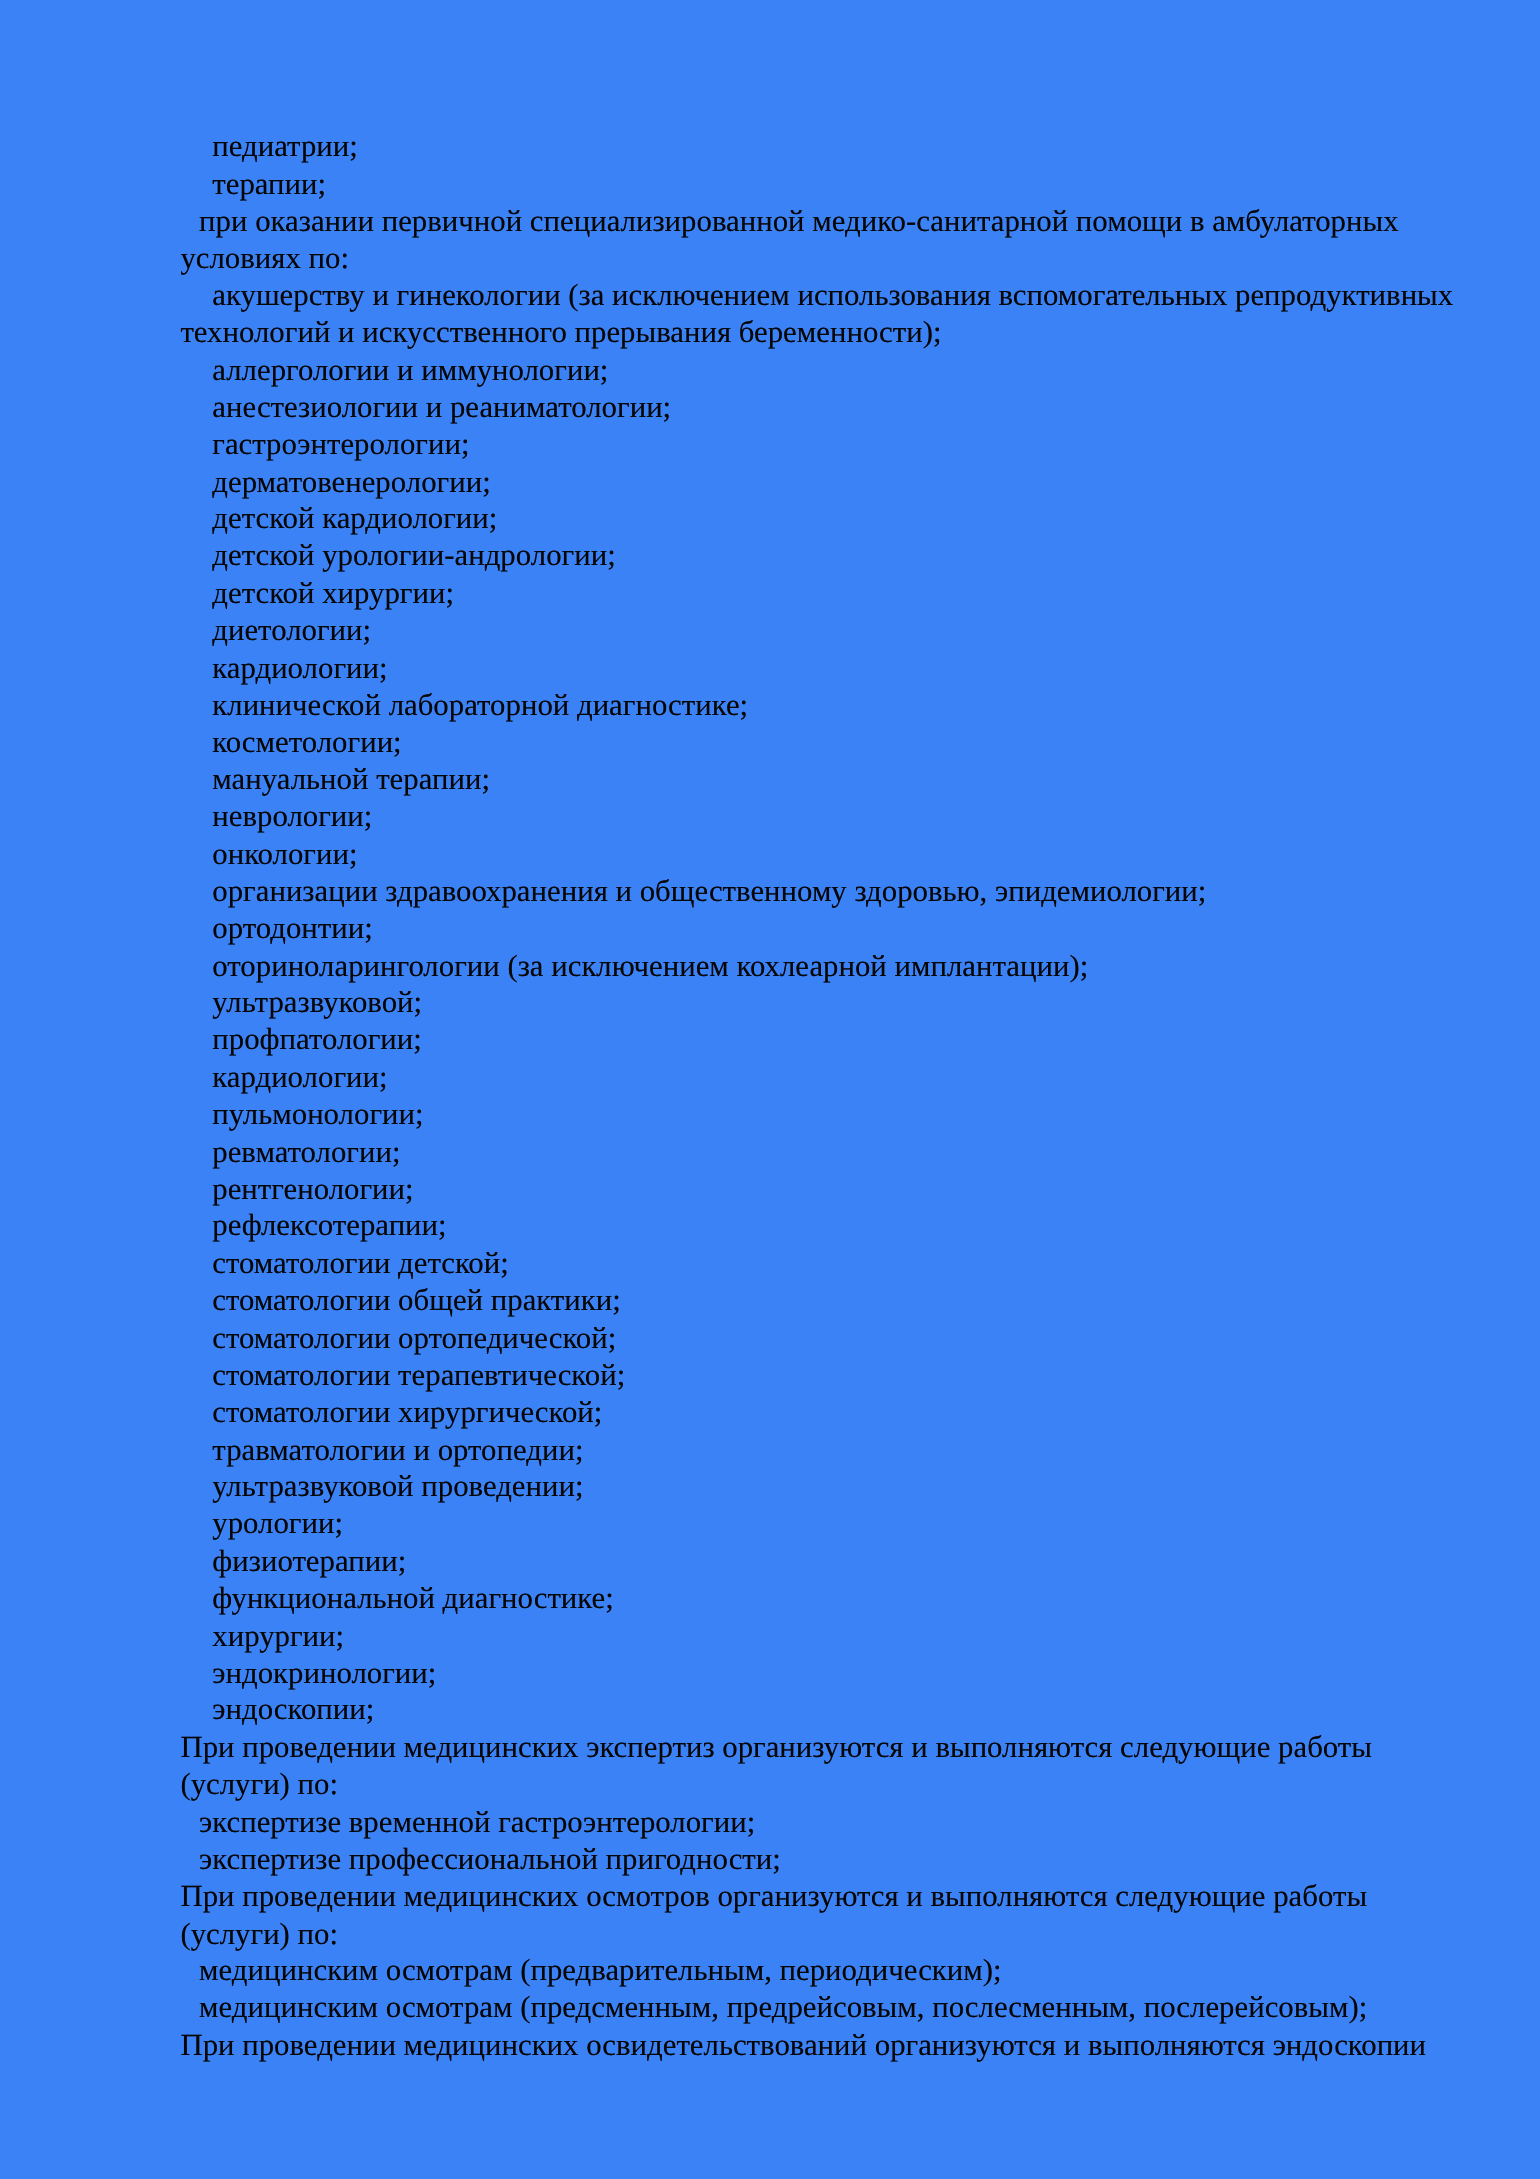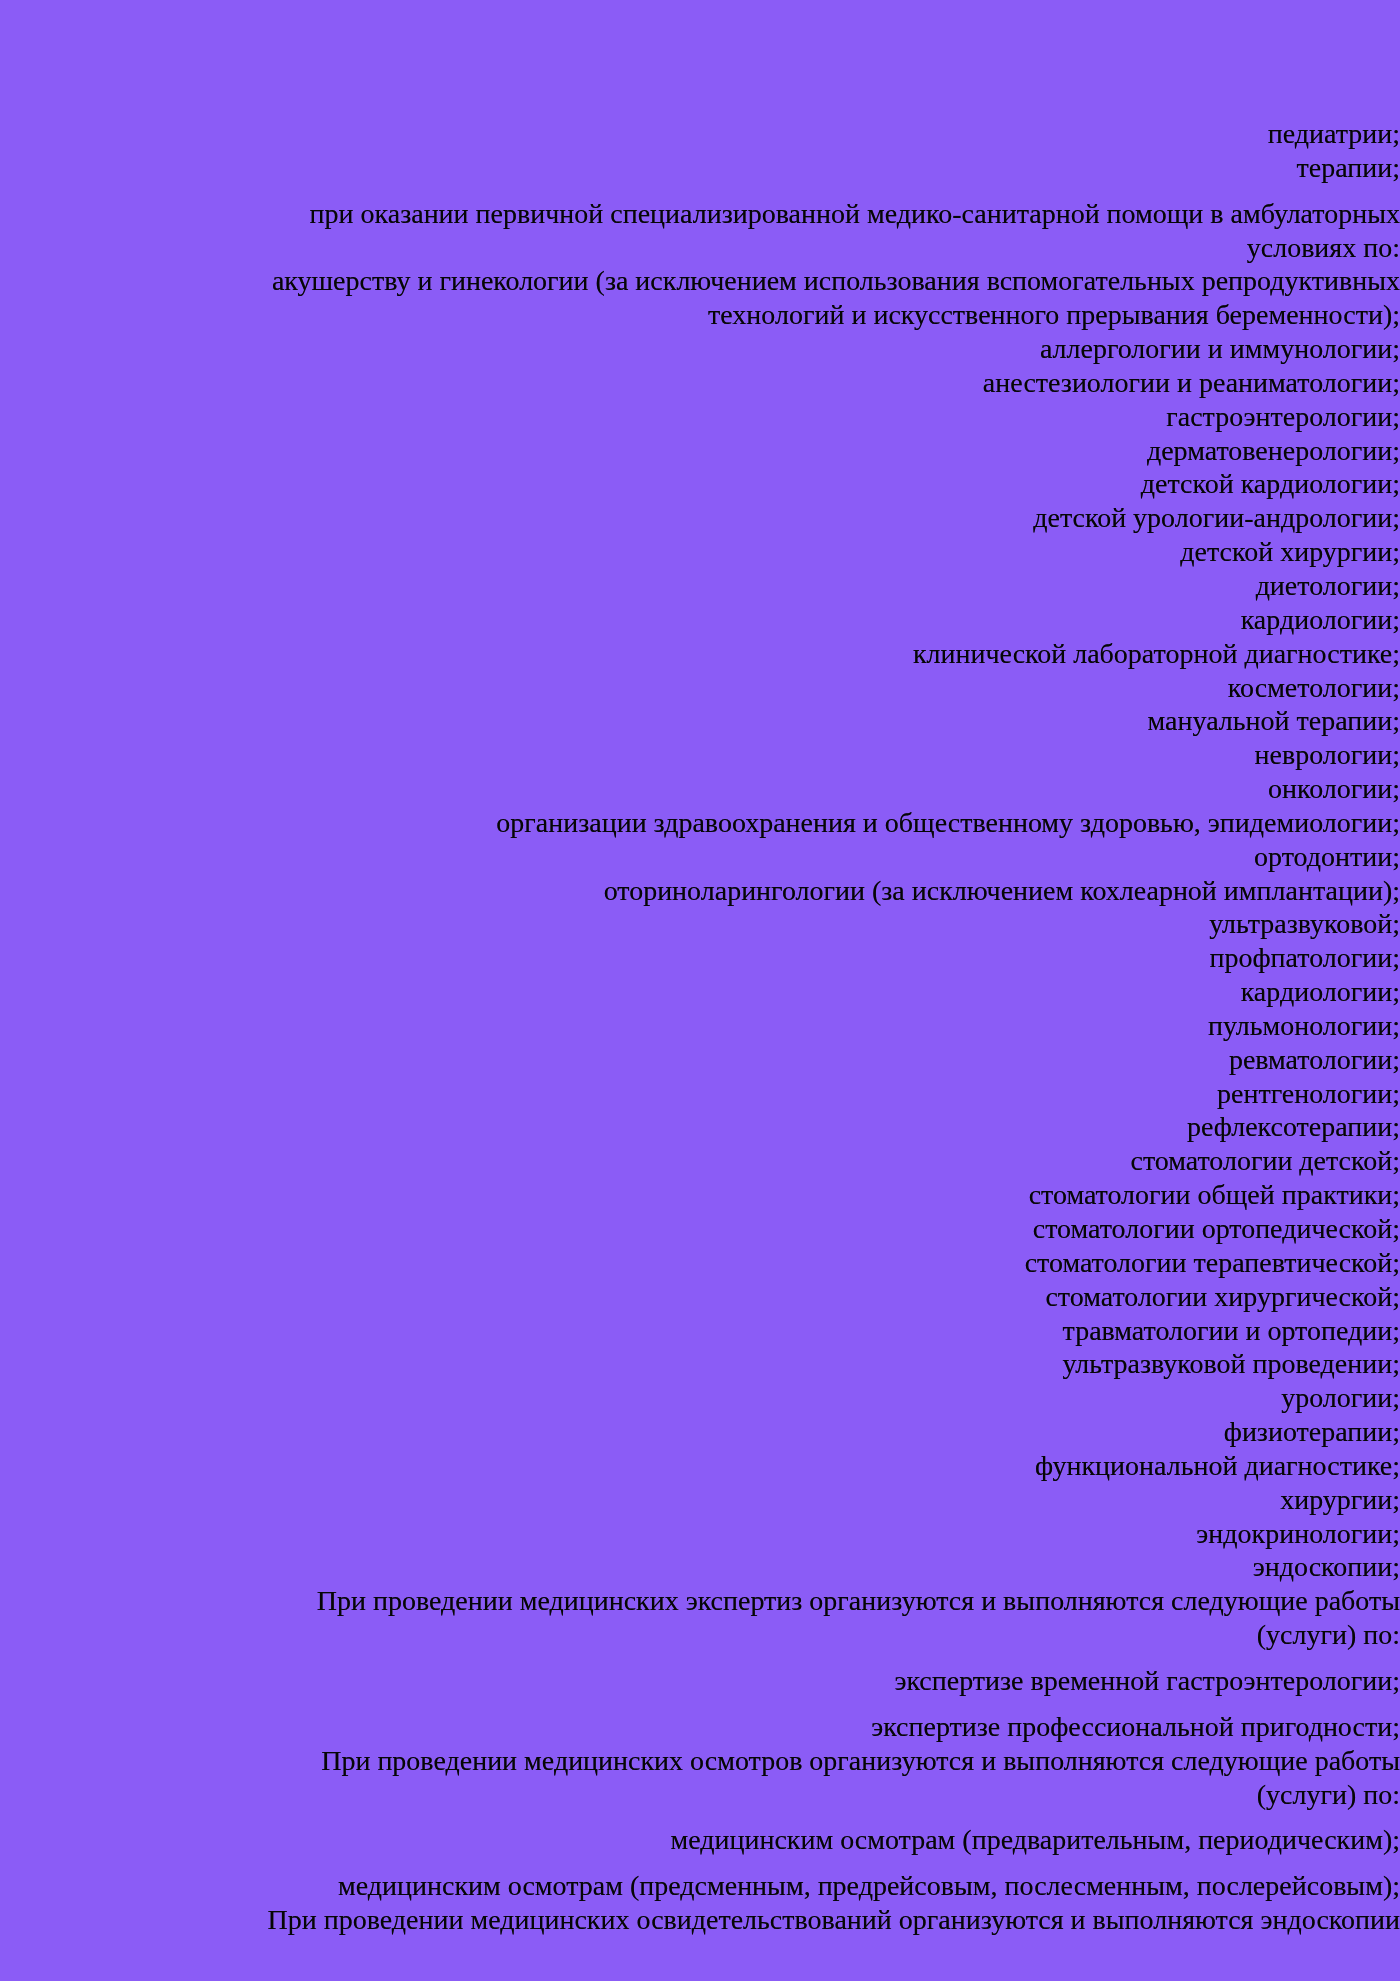--- a/index.html
+++ b/index.html
@@ -5,41 +5,40 @@
 <style>
   html, body {
     margin: 0;
     padding: 0;
     background: #ffffff;
   }
   .page {
     position: relative;
     width: 1400px;
     height: 1981px;
-    background: #8b5cf6;
+    background: #3b82f6;
     overflow: hidden;
-    text-align: right;
   }
   .text-block {
     position: absolute;
     left: 164px;
     top: 117px;
     width: 1236px;
     font-family: "Liberation Serif", "DejaVu Serif", serif;
     font-size: 28px;
     line-height: 33.85px;
     color: #060606;
     
     text-shadow: 0 0 0.6px rgba(20,20,20,0.55);
   }
   .doc-line {
     white-space: nowrap;
   }
   .indent-0 { padding-left: 0; font-family: Liberation Serif, serif; }
-  .indent-1 { padding-left: 17px; margin-top: 12px; }
+  .indent-1 { padding-left: 17px; }
   .indent-2 { padding-left: 29px; }
 </style>
 </head>
 <body>
 
 <div class="page">
   <div class="text-block">
       <div class="doc-line indent-2">педиатрии;</div>
       <div class="doc-line indent-2">терапии;</div>
       <div class="doc-line indent-1">при оказании первичной специализированной медико-санитарной помощи в амбулаторных</div>

